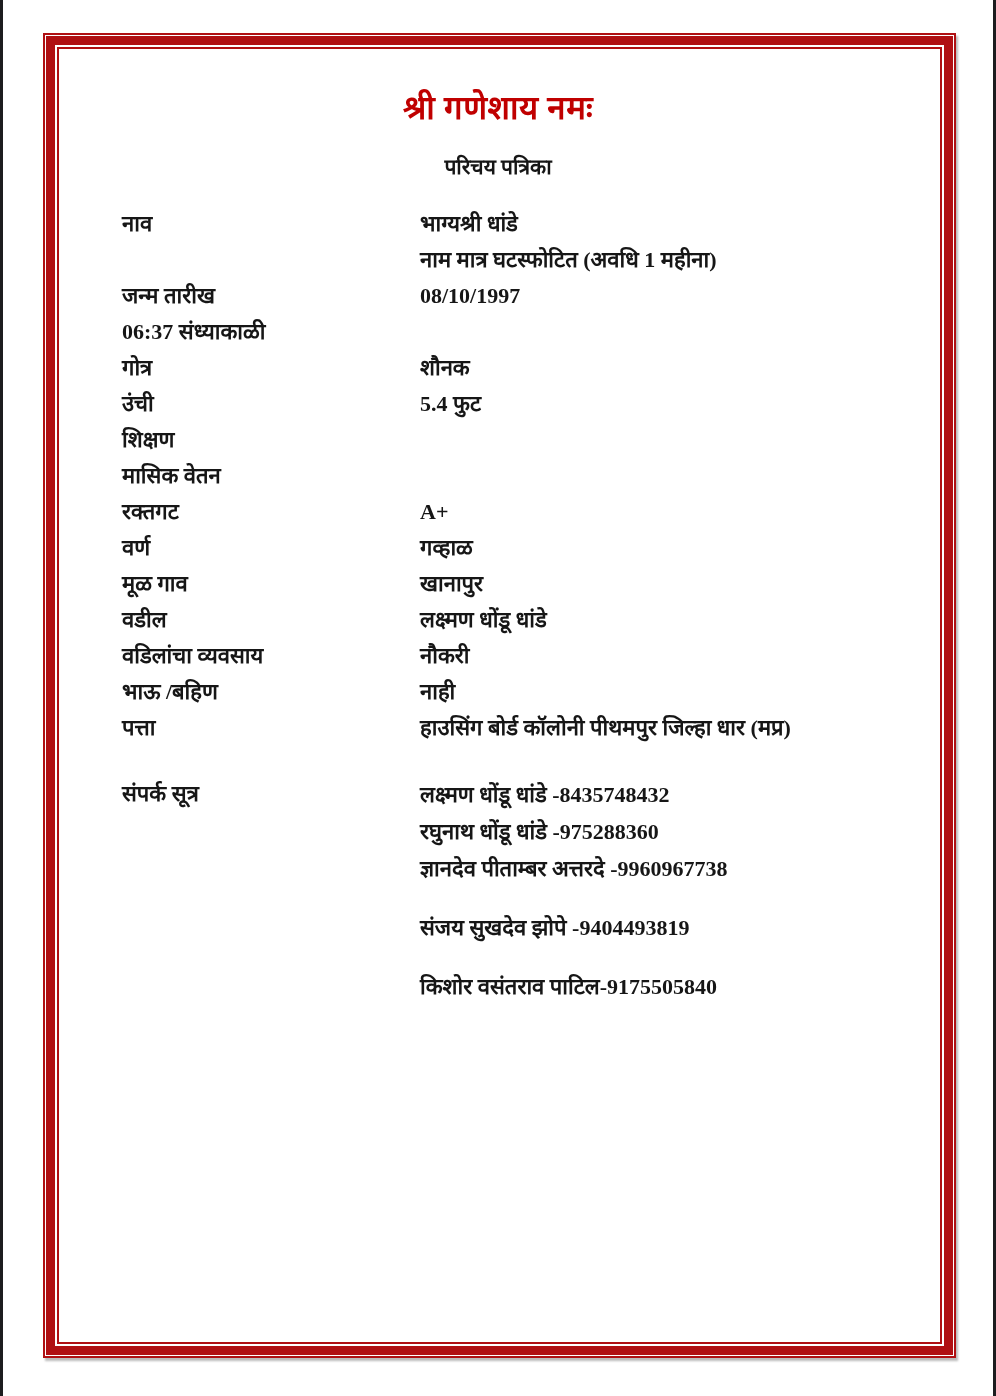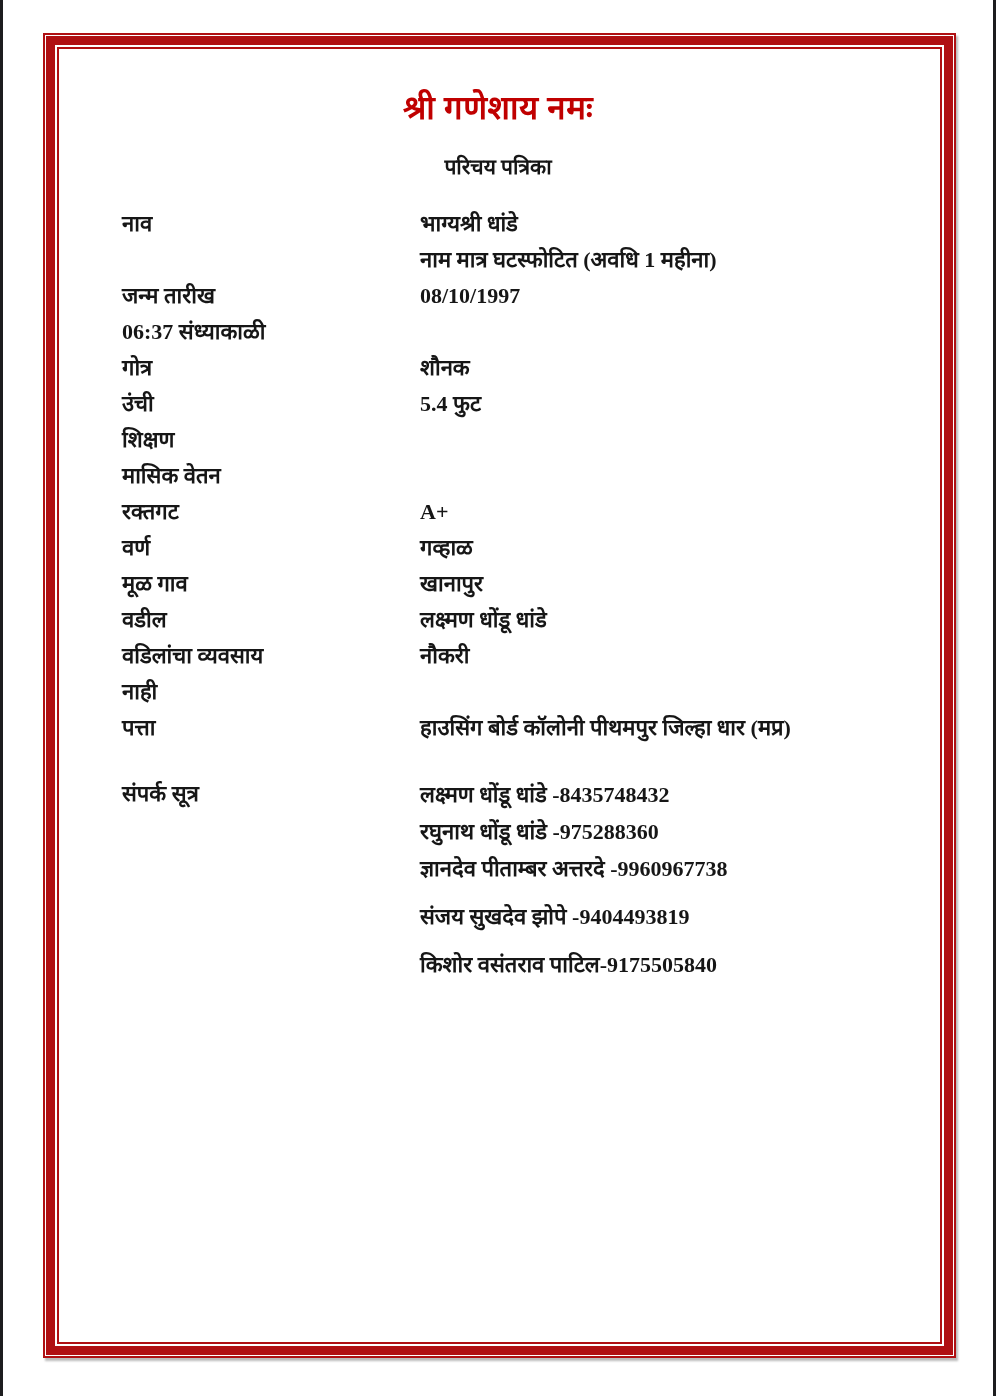--- a/index.html
+++ b/index.html
@@ -90,21 +90,21 @@
     right: 70px;
     font-size: 22px;
   }
   .row { display: flex; align-items: flex-start; }
   .row .label { width: 298px; flex-shrink: 0; line-height: 36px; }
   .row .value { line-height: 36px; }
   .row .value .vline { line-height: 36px; }
 
   .contacts { margin-top: 30px; }
   .contacts .value .vline { line-height: 37px; }
-  .contacts .value .vline.gap { margin-top: 11px; }
+  .contacts .value .vline.gap { margin-top: 22px; }
 </style>
 </head>
 <body>
 
 <div class="page">
   <div class="edge-line edge-left"></div>
   <div class="edge-line edge-right"></div>
 
   <div class="frame">
     <div class="frame-mid">
@@ -193,20 +193,21 @@
       </div>
 
       <div class="row">
         <div class="label">वडिलांचा व्यवसाय</div>
         <div class="value">
           <div class="vline">नौकरी</div>
         </div>
       </div>
 
       <div class="row">
+        <div class="label">भाऊ /बहिण</div>
         <div class="value">
           <div class="vline">नाही</div>
         </div>
       </div>
 
       <div class="row">
         <div class="label">पत्ता</div>
         <div class="value">
           <div class="vline">हाउसिंग बोर्ड कॉलोनी पीथमपुर जिल्हा धार (मप्र)</div>
         </div>

